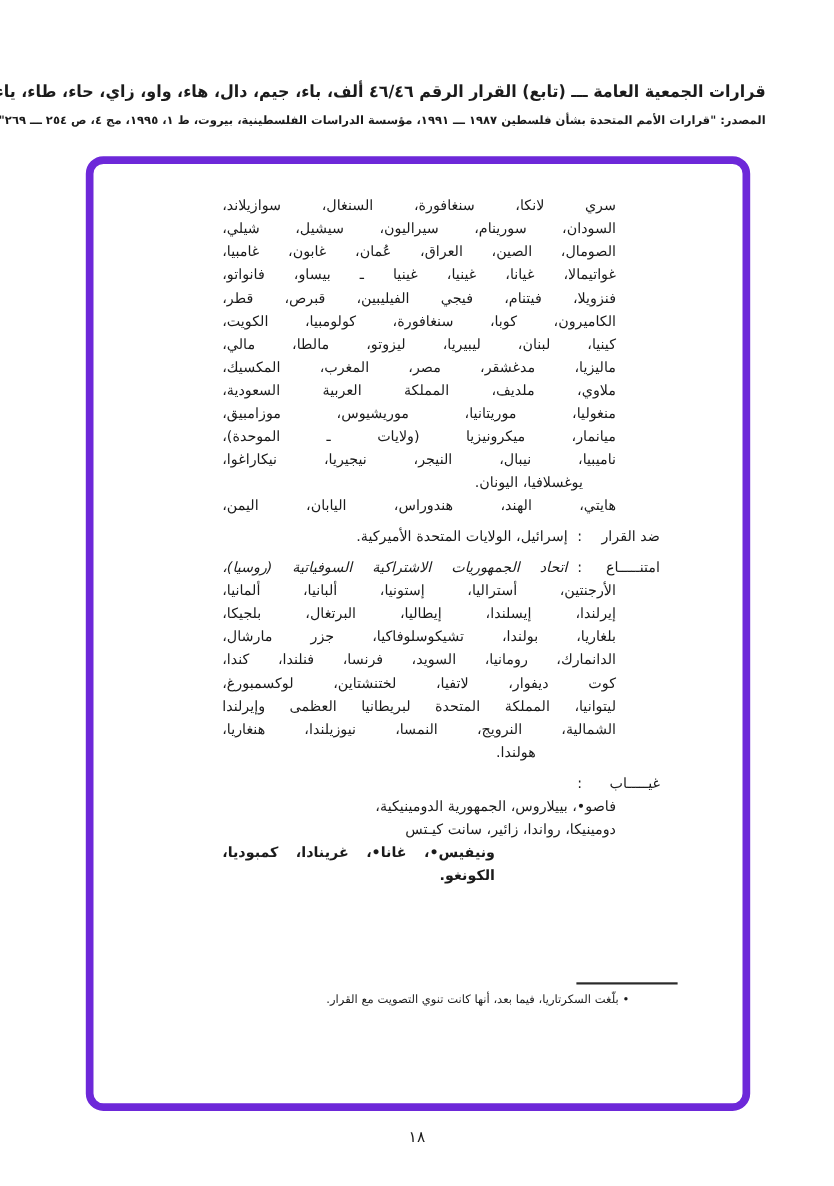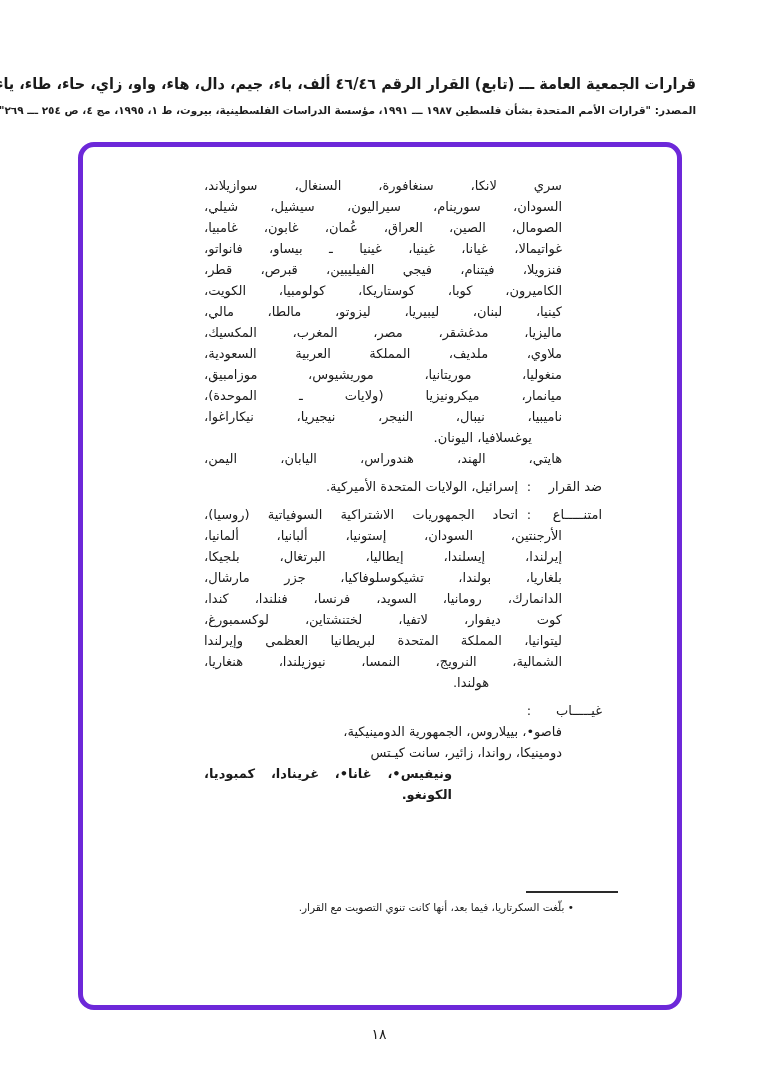--- a/index.html
+++ b/index.html
@@ -13,38 +13,38 @@
     text-align:justify;text-align-last:justify;white-space:nowrap;
     transform:scaleY(1.05);
   }
   .hdr-source{
     position:absolute;top:103px;left:62px;right:62px;direction:rtl;
     font-weight:bold;font-size:10.5px;line-height:15px;
     text-align:justify;text-align-last:justify;white-space:nowrap;
   }
   .gbox{
     position:absolute;left:78px;top:142px;width:604px;height:868px;
-    box-sizing:border-box;border:5px solid #6d28d9;border-radius:16px;
+    box-sizing:border-box;border:7px solid #6d28d9;border-radius:16px;
     background:#ffffff;
   }
   .content{
     position:absolute;top:28px;right:75px;width:398px;direction:rtl;
     font-size:13px;line-height:21px;
   }
   .tline{text-align:justify;text-align-last:justify;}
   .cont{padding-right:40px;}
   .rag{text-align-last:right;}
   .end30{text-align-last:right;padding-right:70px;}
   .end73{text-align-last:right;padding-right:113px;}
   .end110{text-align-last:right;padding-right:150px;font-weight:bold;}
   .para{display:flex;margin-top:7px;}
   .vlabel{flex:0 0 62px;white-space:nowrap;}
   .vcolon{flex:0 0 22px;text-align:center;}
   .vtext{flex:1 1 auto;}
-  .jlast{text-align:justify;text-align-last:justify;}
+  .jlast{text-align:justify;text-align-last:justify;font-style:italic;}
   .rlast{}
   .fnote{margin-top:86px;}
   .fnsep{height:2px;width:92px;background:#2a2a2a;margin-right:-16px;}
   .fntext{
     margin-top:7px;font-size:10.5px;font-weight:normal;line-height:15px;
     text-align:right;padding-right:28px;
   }
   .pagenum{
     position:absolute;top:1026px;left:0;right:0;text-align:center;
     font-size:14px;font-weight:normal;letter-spacing:2px;
@@ -58,21 +58,21 @@
 
 <div class="gbox">
   <div class="content">
 
     <div>
       <div class="tline cont">سري لانكا، سنغافورة، السنغال، سوازيلاند،</div>
       <div class="tline cont">السودان، سورينام، سيراليون، سيشيل، شيلي،</div>
       <div class="tline cont">الصومال، الصين، العراق، عُمان، غابون، غامبيا،</div>
       <div class="tline cont">غواتيمالا، غيانا، غينيا، غينيا ـ بيساو، فانواتو،</div>
       <div class="tline cont">فنزويلا، فيتنام، فيجي الفيليبين، قبرص، قطر،</div>
-      <div class="tline cont">الكاميرون، كوبا، كوستاريكا، كولومبيا، الكويت،</div>
+      <div class="tline cont">الكاميرون، كوبا، سنغافورة، كولومبيا، الكويت،</div>
       <div class="tline cont">كينيا، لبنان، ليبيريا، ليزوتو، مالطا، مالي،</div>
       <div class="tline cont">ماليزيا، مدغشقر، مصر، المغرب، المكسيك،</div>
       <div class="tline cont">ملاوي، ملديف، المملكة العربية السعودية،</div>
       <div class="tline cont">منغوليا، موريتانيا، موريشيوس، موزامبيق،</div>
       <div class="tline cont">ميانمار، ميكرونيزيا (ولايات ـ الموحدة)،</div>
       <div class="tline cont">ناميبيا، نيبال، النيجر، نيجيريا، نيكاراغوا،</div>
       <div class="tline cont end30">يوغسلافيا، اليونان.</div>
       <div class="tline cont">هايتي، الهند، هندوراس، اليابان، اليمن،</div>
     </div>
 
@@ -81,21 +81,21 @@
       <div class="vcolon">:</div>
       <div class="vtext rlast">إسرائيل، الولايات المتحدة الأميركية.</div>
     </div>
 
     <div>
       <div class="para">
         <div class="vlabel">امتنـــــاع</div>
         <div class="vcolon">:</div>
         <div class="vtext jlast">اتحاد الجمهوريات الاشتراكية السوفياتية (روسيا)،</div>
       </div>
-      <div class="tline cont">الأرجنتين، السودان، إستونيا، ألبانيا، ألمانيا،</div>
+      <div class="tline cont">الأرجنتين، أستراليا، إستونيا، ألبانيا، ألمانيا،</div>
       <div class="tline cont">إيرلندا، إيسلندا، إيطاليا، البرتغال، بلجيكا،</div>
       <div class="tline cont">بلغاريا، بولندا، تشيكوسلوفاكيا، جزر مارشال،</div>
       <div class="tline cont">الدانمارك، رومانيا، السويد، فرنسا، فنلندا، كندا،</div>
       <div class="tline cont">كوت ديفوار، لاتفيا، لختنشتاين، لوكسمبورغ،</div>
       <div class="tline cont">ليتوانيا، المملكة المتحدة لبريطانيا العظمى وإيرلندا</div>
       <div class="tline cont">الشمالية، النرويج، النمسا، نيوزيلندا، هنغاريا،</div>
       <div class="tline cont end73">هولندا.</div>
     </div>
 
     <div>

